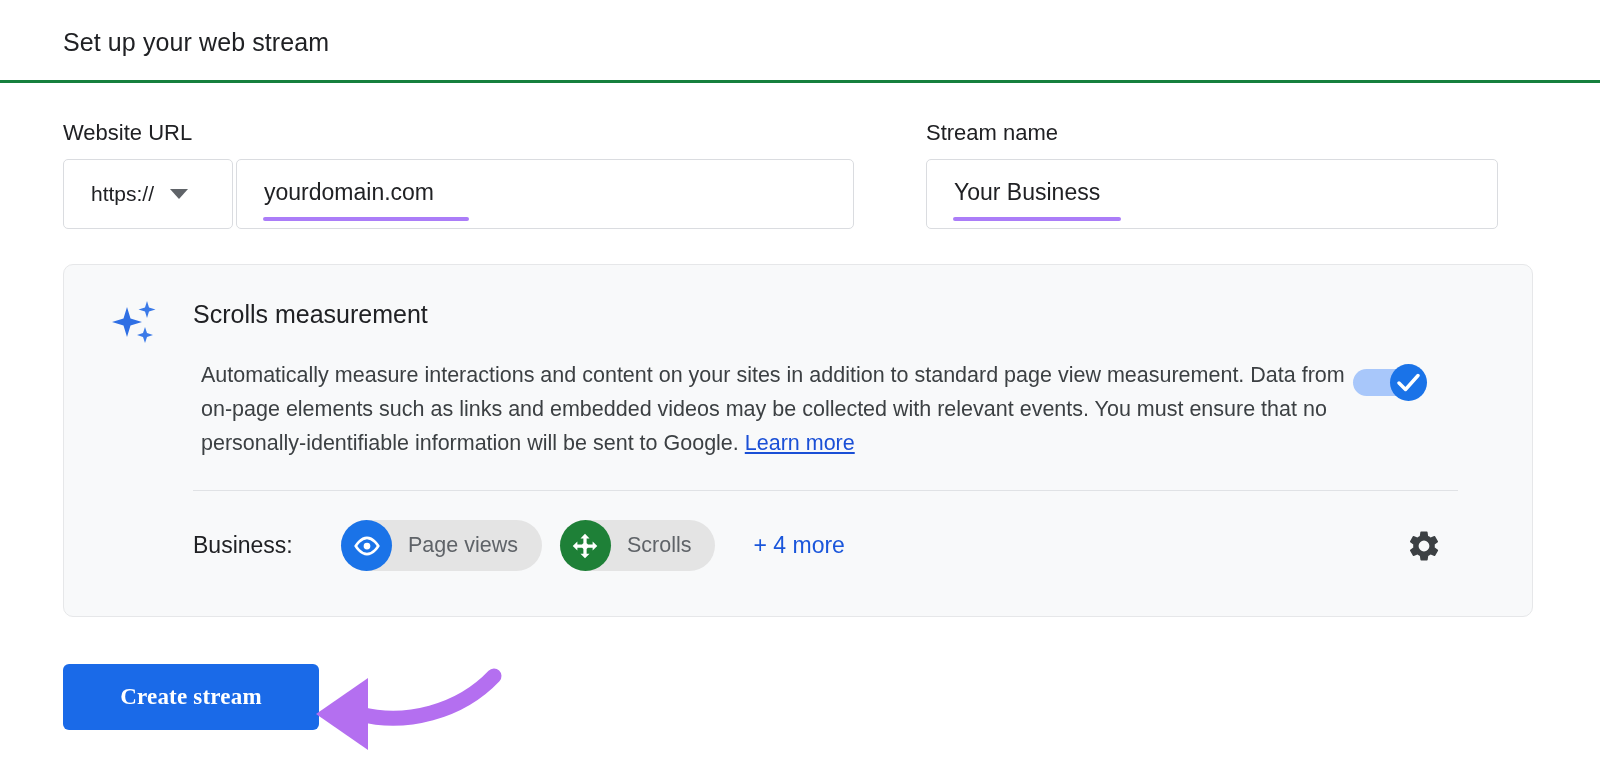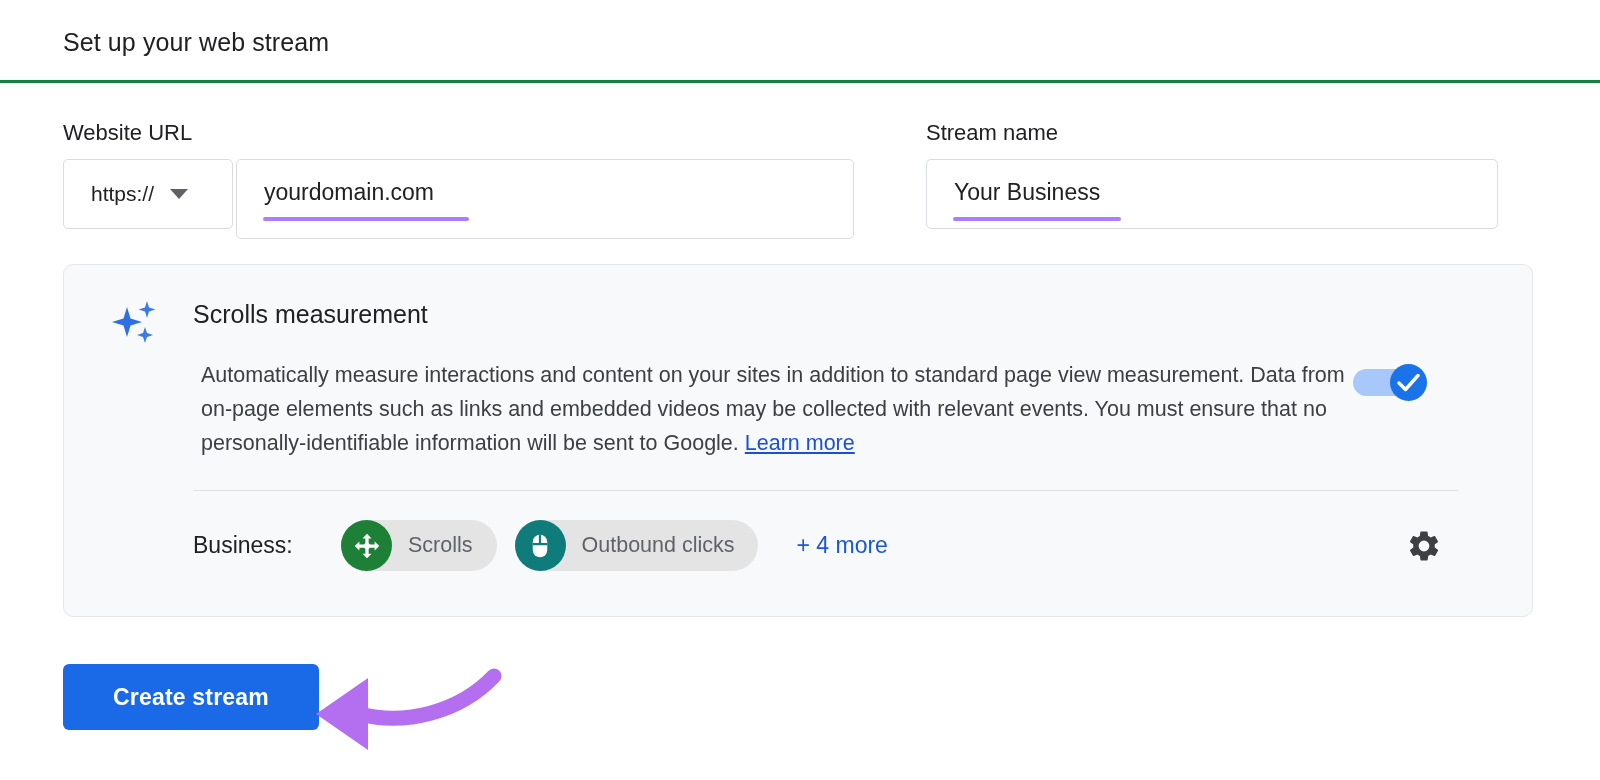--- a/index.html
+++ b/index.html
@@ -71,21 +71,21 @@
     border-left: 9px solid transparent;
     border-right: 9px solid transparent;
     border-top: 10px solid #5f6368;
   }
 
   .url-input-box {
     position: absolute;
     left: 236px;
     top: 159px;
     width: 618px;
-    height: 80px;
+    height: 70px;
     border: 1px solid #dadce0;
     border-radius: 5px;
     box-sizing: border-box;
     background: #fff;
   }
   .name-input-box {
     position: absolute;
     left: 926px;
     top: 159px;
     width: 572px;
@@ -251,21 +251,21 @@
   .create-btn {
     position: absolute;
     left: 63px;
     top: 664px;
     width: 256px;
     height: 66px;
     background: #1a6ae8;
     border: none;
     border-radius: 6px;
     color: #ffffff;
-    font-family: Liberation Sans, sans-serif;
+    font-family: Liberation Serif, serif;
     font-size: 23px;
     font-weight: bold;
     letter-spacing: 0.2px;
     cursor: pointer;
   }
 
   
   .annotation-arrow {
     position: absolute;
     left: 300px;
@@ -326,44 +326,43 @@
       </svg>
     </span>
   </div>
 
   <div class="em-separator"></div>
 
   <div class="measuring-label">Business:</div>
 
   <div class="chips">
 
+    <div class="chip">
+      <span class="chip-icon" style="background:#1a73e8">
+        <svg width="30" height="30" viewBox="0 0 24 24">
+          <path d="M12 5.5C6.8 5.5 3 12 3 12s3.8 6.5 9 6.5 9-6.5 9-6.5-3.8-6.5-9-6.5z" fill="none" stroke="#ffffff" stroke-width="2.1"></path>
+          <circle cx="12" cy="12" r="2.7" fill="#ffffff"></circle>
+        </svg>
+      </span>
+      <span class="chip-label">Page views</span>
+    </div>
 
     <div class="chip">
       <span class="chip-icon" style="background:#1e8037">
         <svg width="30" height="30" viewBox="0 0 24 24">
           <path d="M12 2.2 L15.6 5.9 L13.3 5.9 L13.3 10.7 L10.7 10.7 L10.7 5.9 L8.4 5.9 Z" fill="#ffffff"></path>
           <path d="M12 21.8 L8.4 18.1 L10.7 18.1 L10.7 13.3 L13.3 13.3 L13.3 18.1 L15.6 18.1 Z" fill="#ffffff"></path>
           <path d="M2.2 12 L5.9 8.4 L5.9 10.7 L10.7 10.7 L10.7 13.3 L5.9 13.3 L5.9 15.6 Z" fill="#ffffff"></path>
           <path d="M21.8 12 L18.1 15.6 L18.1 13.3 L13.3 13.3 L13.3 10.7 L18.1 10.7 L18.1 8.4 Z" fill="#ffffff"></path>
           <circle cx="12" cy="12" r="2.5" fill="#ffffff"></circle>
         </svg>
       </span>
       <span class="chip-label">Scrolls</span>
     </div>
 
-    <div class="chip">
-      <span class="chip-icon" style="background:#0f7b7b">
-        <svg width="30" height="30" viewBox="0 0 24 24">
-          <rect x="6.2" y="3" width="11.6" height="18" rx="5.8" fill="#ffffff"></rect>
-          <rect x="11.1" y="3" width="1.8" height="7.6" fill="#0f7b7b"></rect>
-          <rect x="6.2" y="9.6" width="11.6" height="1.8" fill="#0f7b7b"></rect>
-        </svg>
-      </span>
-      <span class="chip-label">Outbound clicks</span>
-    </div>
 
     <span class="more-link">+ 4 more</span>
   </div>
 
   <div class="gear-btn">
     <svg width="36" height="36" viewBox="0 0 24 24">
       <path d="M19.14 12.94a7.07 7.07 0 0 0 0-1.88l2.03-1.58a.5.5 0 0 0 .12-.62l-1.92-3.32a.5.5 0 0 0-.6-.22l-2.39.96a7.03 7.03 0 0 0-1.63-.94l-.36-2.54a.5.5 0 0 0-.5-.42h-3.84a.5.5 0 0 0-.5.42l-.36 2.54c-.59.24-1.13.56-1.63.94l-2.39-.96a.5.5 0 0 0-.6.22L2.71 8.86a.5.5 0 0 0 .12.62l2.03 1.58a7.07 7.07 0 0 0 0 1.88l-2.03 1.58a.5.5 0 0 0-.12.62l1.92 3.32c.12.22.38.3.6.22l2.39-.96c.5.38 1.04.7 1.63.94l.36 2.54c.04.24.25.42.5.42h3.84c.25 0 .46-.18.5-.42l.36-2.54c.59-.24 1.13-.56 1.63-.94l2.39.96c.22.08.48 0 .6-.22l1.92-3.32a.5.5 0 0 0-.12-.62l-2.03-1.58zM12 15.6A3.6 3.6 0 1 1 12 8.4a3.6 3.6 0 0 1 0 7.2z" fill="#3c4043"></path>
     </svg>
   </div>
 </div>

